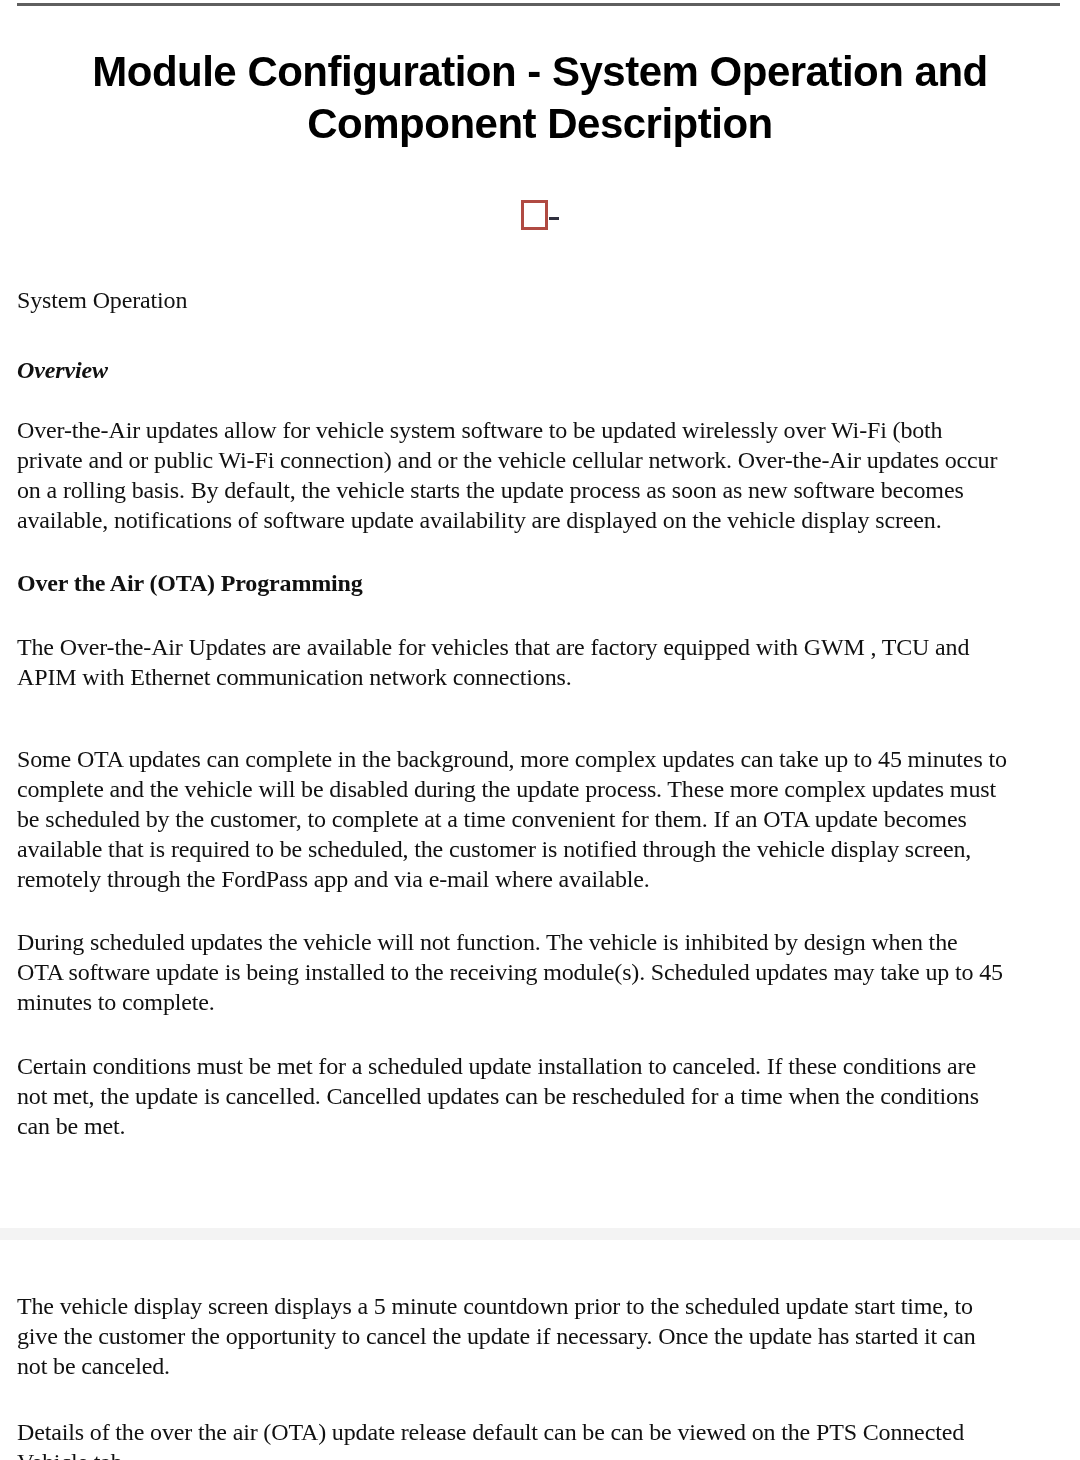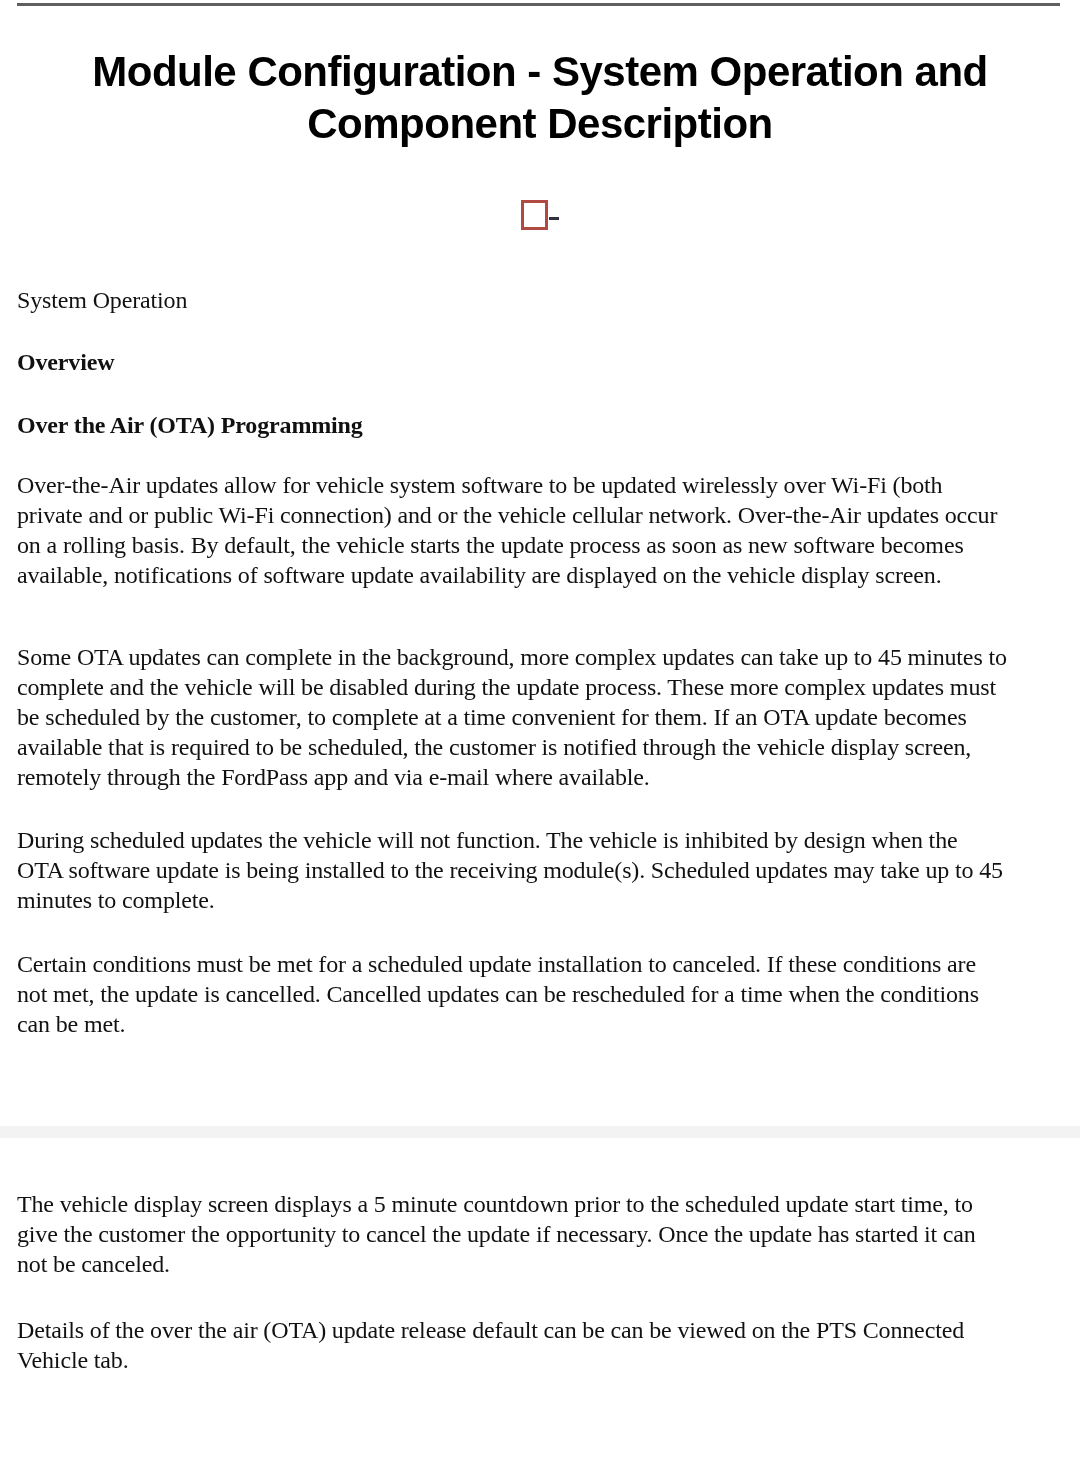--- a/index.html
+++ b/index.html
@@ -59,21 +59,21 @@
     padding: 0 17px;
   }
   .txt {
     font-size: 24px;
     line-height: 30px;
     letter-spacing: -0.15px;
     color: #111111;
     white-space: pre-line;
   }
   .subtitle   { margin-top: 53px; }
-  .heading    { margin-top: 32px; font-weight: 700; }
+  .heading    { margin-top: 40px; font-weight: 700; font-style: italic; }
   .heading2   { margin-top: 33px; font-weight: 700; }
   .para-1     { margin-top: 30px; }
   .para-2     { margin-top: 34px; }
   .para-3     { margin-top: 52px; }
   .para-4     { margin-top: 33px; }
   .para-5     { margin-top: 34px; }
   .divider-band {
     margin-top: 87px;
     width: 1080px;
     height: 12px;
@@ -95,27 +95,29 @@
   <div class="icon-row">
     <span class="broken-img" style="border-color: rgb(176, 74, 66);"></span>
     <span class="alt-dash" style="background-color: rgb(48, 48, 62);"></span>
   </div>
 
   <div class="content">
     <p class="txt subtitle">System Operation</p>
 
     <p class="txt heading">Overview</p>
 
-    <p class="txt heading2">Over the Air (OTA) Programming</p>
-
     <p class="txt para-1">Over-the-Air updates allow for vehicle system software to be updated wirelessly over Wi-Fi (both
 private and or public Wi-Fi connection) and or the vehicle cellular network. Over-the-Air updates occur
 on a rolling basis. By default, the vehicle starts the update process as soon as new software becomes
 available, notifications of software update availability are displayed on the vehicle display screen.</p>
 
+    <p class="txt heading2">Over the Air (OTA) Programming</p>
+
+    <p class="txt para-2">The Over-the-Air Updates are available for vehicles that are factory equipped with GWM , TCU and
+APIM with Ethernet communication network connections.</p>
 
     <p class="txt para-3">Some OTA updates can complete in the background, more complex updates can take up to 45 minutes to
 complete and the vehicle will be disabled during the update process. These more complex updates must
 be scheduled by the customer, to complete at a time convenient for them. If an OTA update becomes
 available that is required to be scheduled, the customer is notified through the vehicle display screen,
 remotely through the FordPass app and via e-mail where available.</p>
 
     <p class="txt para-4">During scheduled updates the vehicle will not function. The vehicle is inhibited by design when the
 OTA software update is being installed to the receiving module(s). Scheduled updates may take up to 45
 minutes to complete.</p>

